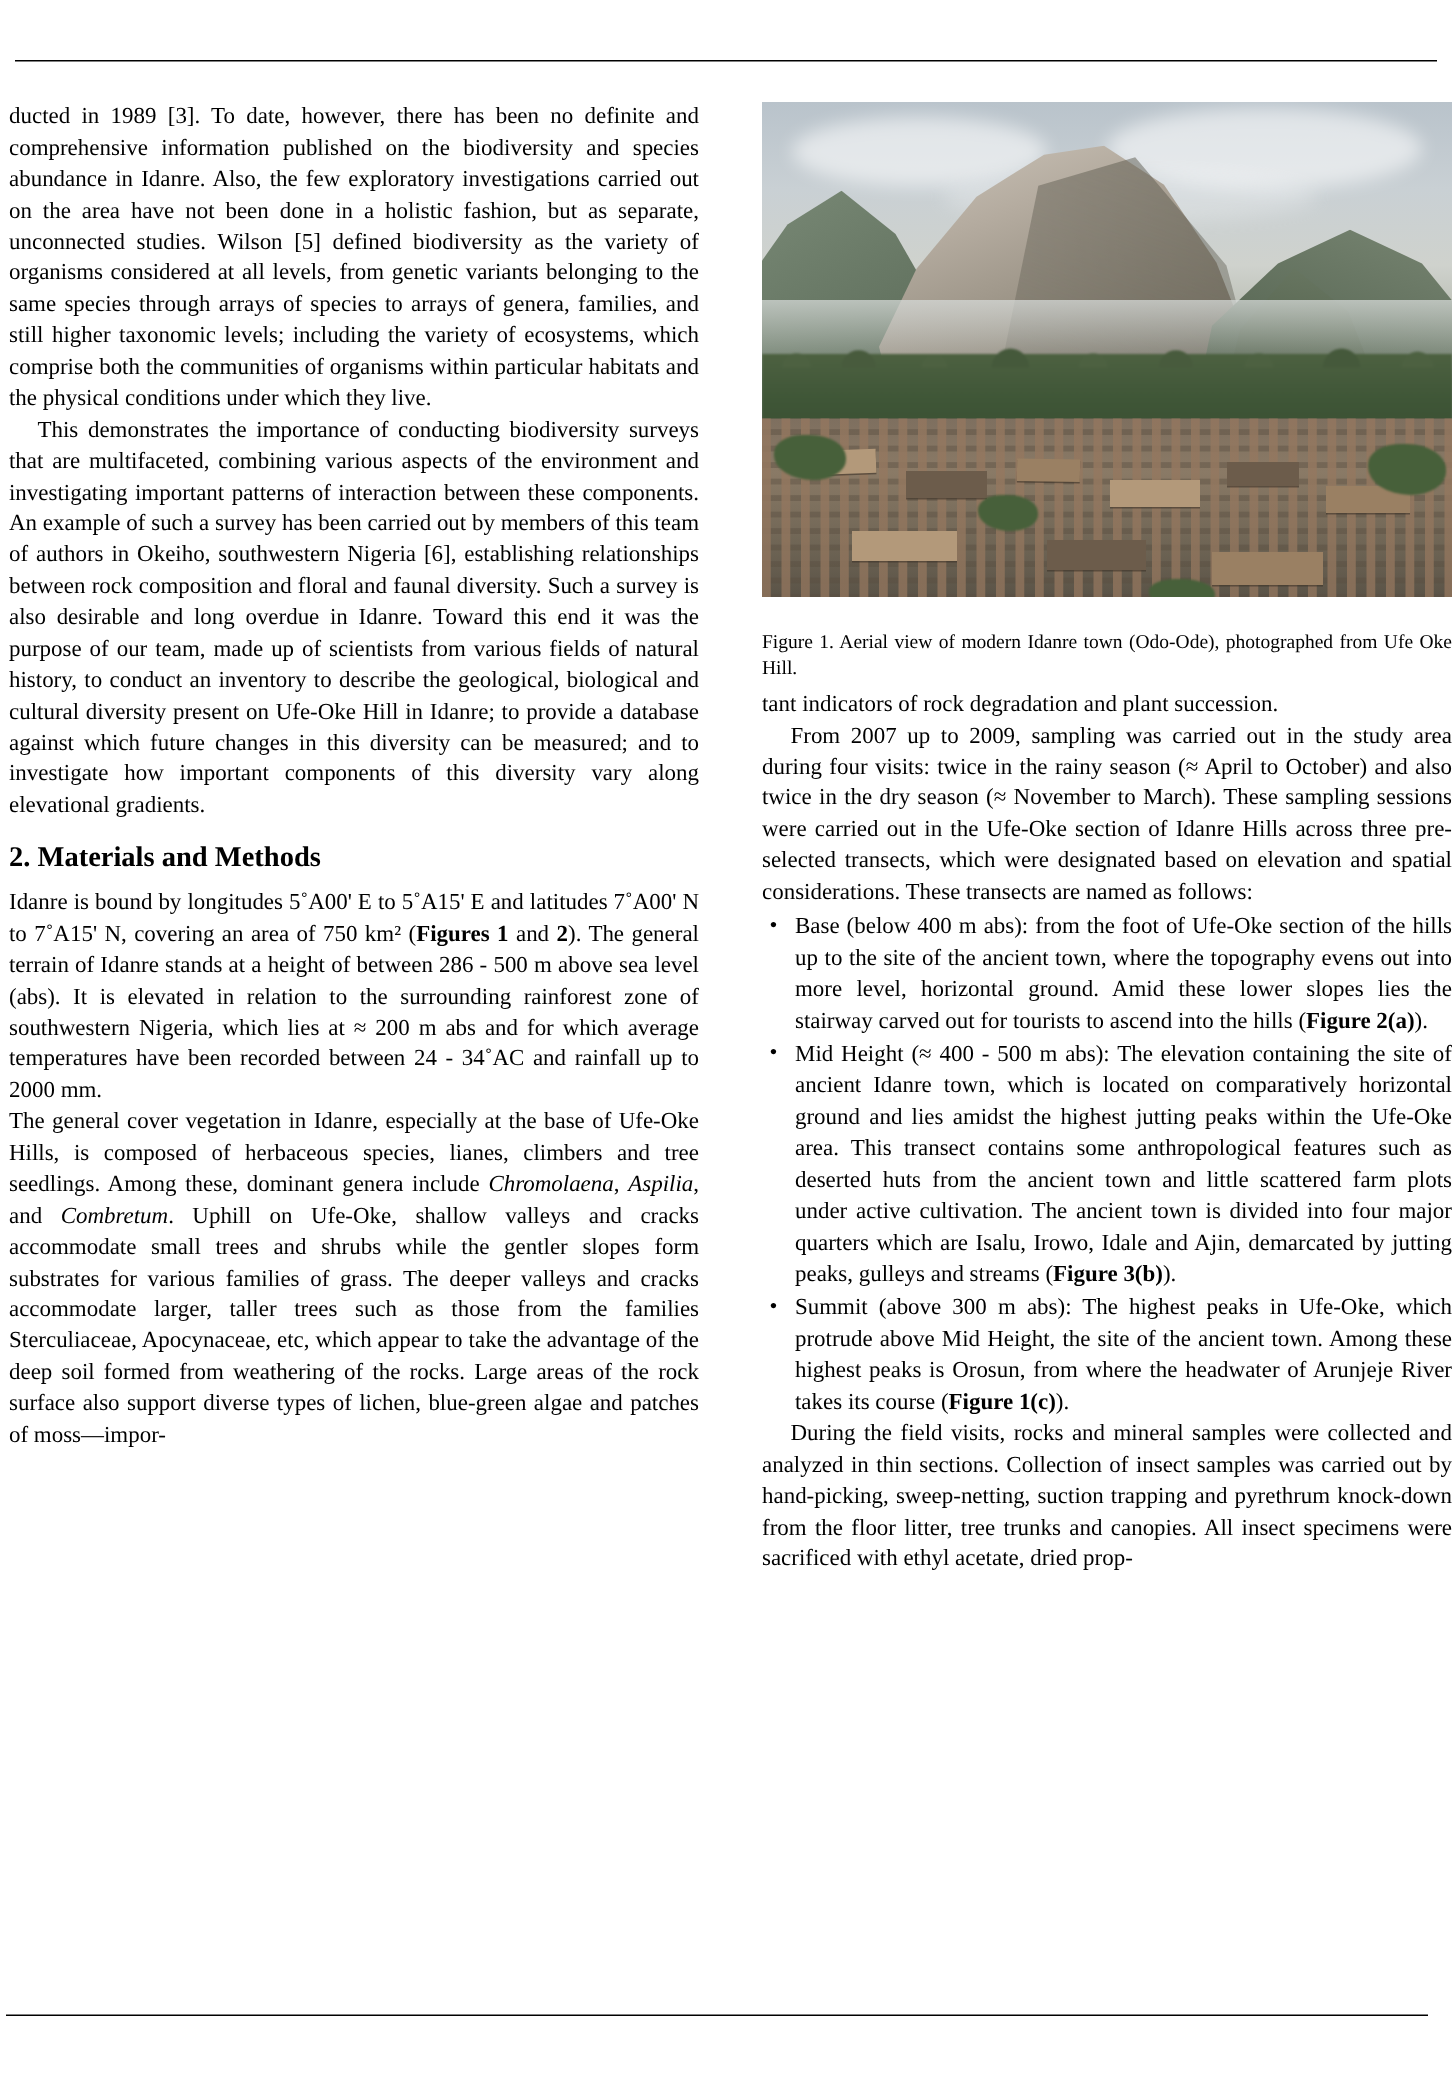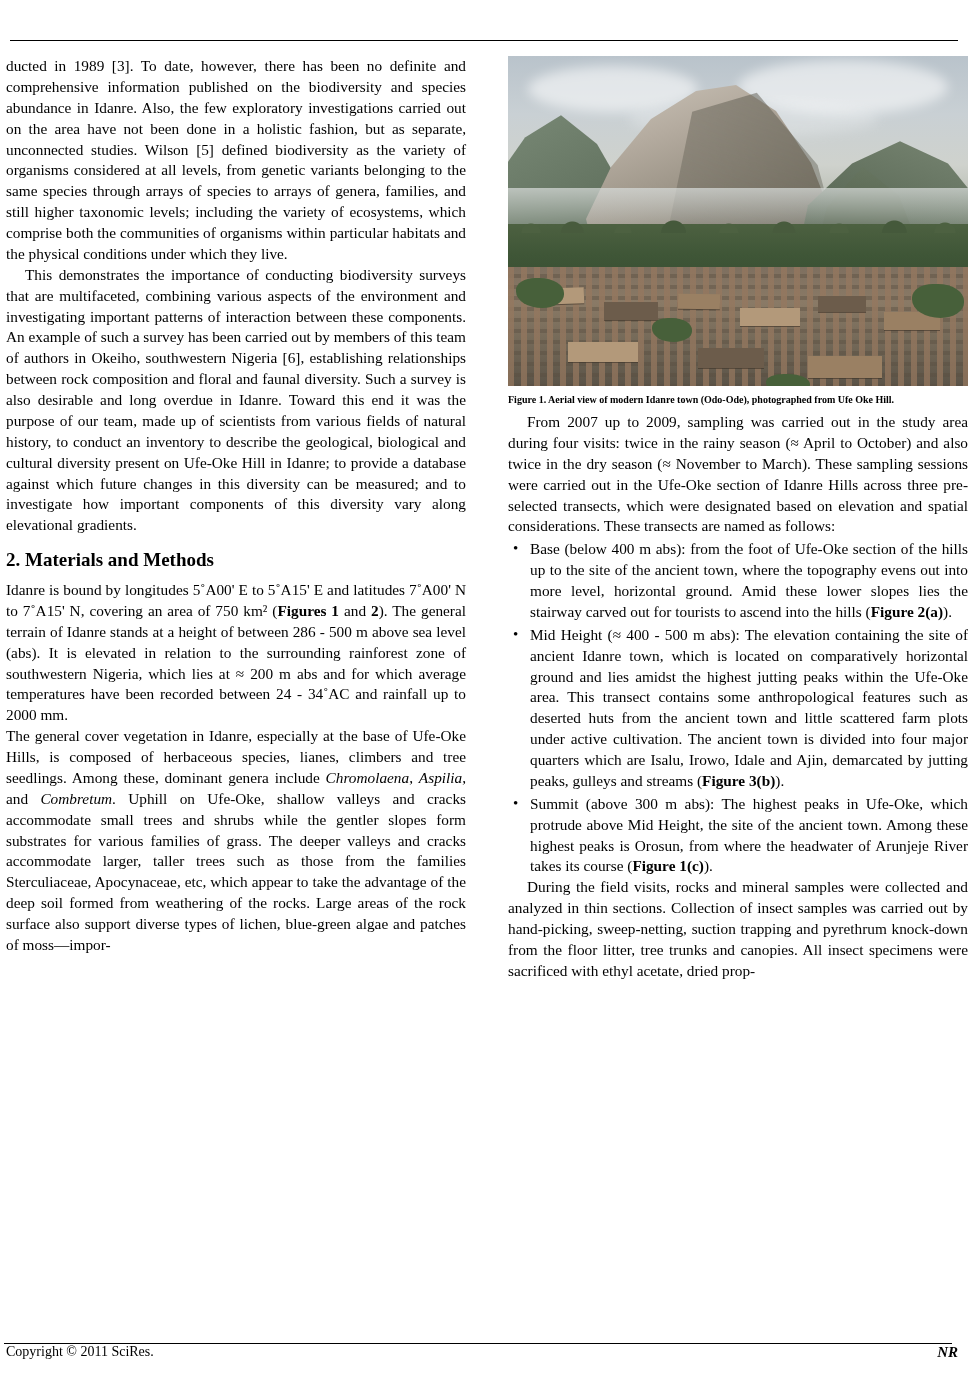--- a/index.html
+++ b/index.html
@@ -47,21 +47,21 @@
     position: absolute;
     left: 10px;
     top: 40px;
     width: 948px;
     height: 0;
     border-top: 1px solid #000;
   }
   
   .col {
     position: absolute;
-    top: 56px;
+    top: 68px;
     width: 460px;
     font-size: 15.3px;
     line-height: 1.365;
     text-align: justify;
     text-justify: inter-word;
   }
   .col-left { left: 6px; }
   .col-right { left: 508px; }
 
   p {
@@ -74,25 +74,25 @@
     font-size: 19px;
     font-weight: bold;
     margin: 11px 0 7px 0;
     text-align: left;
   }
   .fig-wrap {
     width: 460px;
     margin: 0 0 6px 0;
   }
   .fig-caption {
-    font-size: 10px;
-    font-weight: bold;
+    font-size: 13px;
+    font-weight: normal;
     line-height: 1.3;
     text-align: justify;
-    margin-top: 7px;
+    margin-top: 22px;
   }
   
   ul.bullets {
     list-style: none;
     margin: 0;
     padding: 0;
   }
   ul.bullets > li {
     position: relative;
     padding-left: 22px;
@@ -309,32 +309,29 @@
         <div class="green-patch" style="left:144px; top:262px; width:40px; height:24px;"></div>
         <div class="green-patch" style="left:404px; top:228px; width:52px; height:34px;"></div>
         <div class="green-patch" style="left:258px; top:318px; width:44px; height:20px;"></div>
       </div>
       <div class="fig-caption">
         <span>Figure 1.</span>
         <span>Aerial view of modern Idanre town (Odo-Ode), photographed from Ufe Oke Hill.</span>
       </div>
     </div>
 
+    <p>tant indicators of rock degradation and plant succession.</p>
 
     <p class="indent">From 2007 up to 2009, sampling was carried out in the study area during four visits: twice in the rainy season (≈ April to October) and also twice in the dry season (≈ November to March). These sampling sessions were carried out in the Ufe-Oke section of Idanre Hills across three pre-selected transects, which were designated based on elevation and spatial considerations. These transects are named as follows:</p>
 
     <ul class="bullets">
       <li><span>Base (below 400 m abs): from the foot of Ufe-Oke section of the hills up to the site of the ancient town, where the topography evens out into more level, horizontal ground. Amid these lower slopes lies the stairway carved out for tourists to ascend into the hills (</span><span class="bold">Figure 2(a)</span><span>).</span></li>
       <li><span>Mid Height (≈ 400 - 500 m abs): The elevation containing the site of ancient Idanre town, which is located on comparatively horizontal ground and lies amidst the highest jutting peaks within the Ufe-Oke area. This transect contains some anthropological features such as deserted huts from the ancient town and little scattered farm plots under active cultivation. The ancient town is divided into four major quarters which are Isalu, Irowo, Idale and Ajin, demarcated by jutting peaks, gulleys and streams (</span><span class="bold">Figure 3(b)</span><span>).</span></li>
       <li><span>Summit (above 300 m abs): The highest peaks in Ufe-Oke, which protrude above Mid Height, the site of the ancient town. Among these highest peaks is Orosun, from where the headwater of Arunjeje River takes its course (</span><span class="bold">Figure 1(c)</span><span>).</span></li>
     </ul>
 
     <p class="indent">During the field visits, rocks and mineral samples were collected and analyzed in thin sections. Collection of insect samples was carried out by hand-picking, sweep-netting, suction trapping and pyrethrum knock-down from the floor litter, tree trunks and canopies. All insect specimens were sacrificed with ethyl acetate, dried prop-</p>
 
   </div>
 
   <div class="footer-rule"></div>
-  <div class="footer">
-    <span class="footer-left">Copyright © 2011 SciRes.</span>
-    <span class="footer-right">NR</span>
-  </div>
 
 </div>
 
 </body></html>

